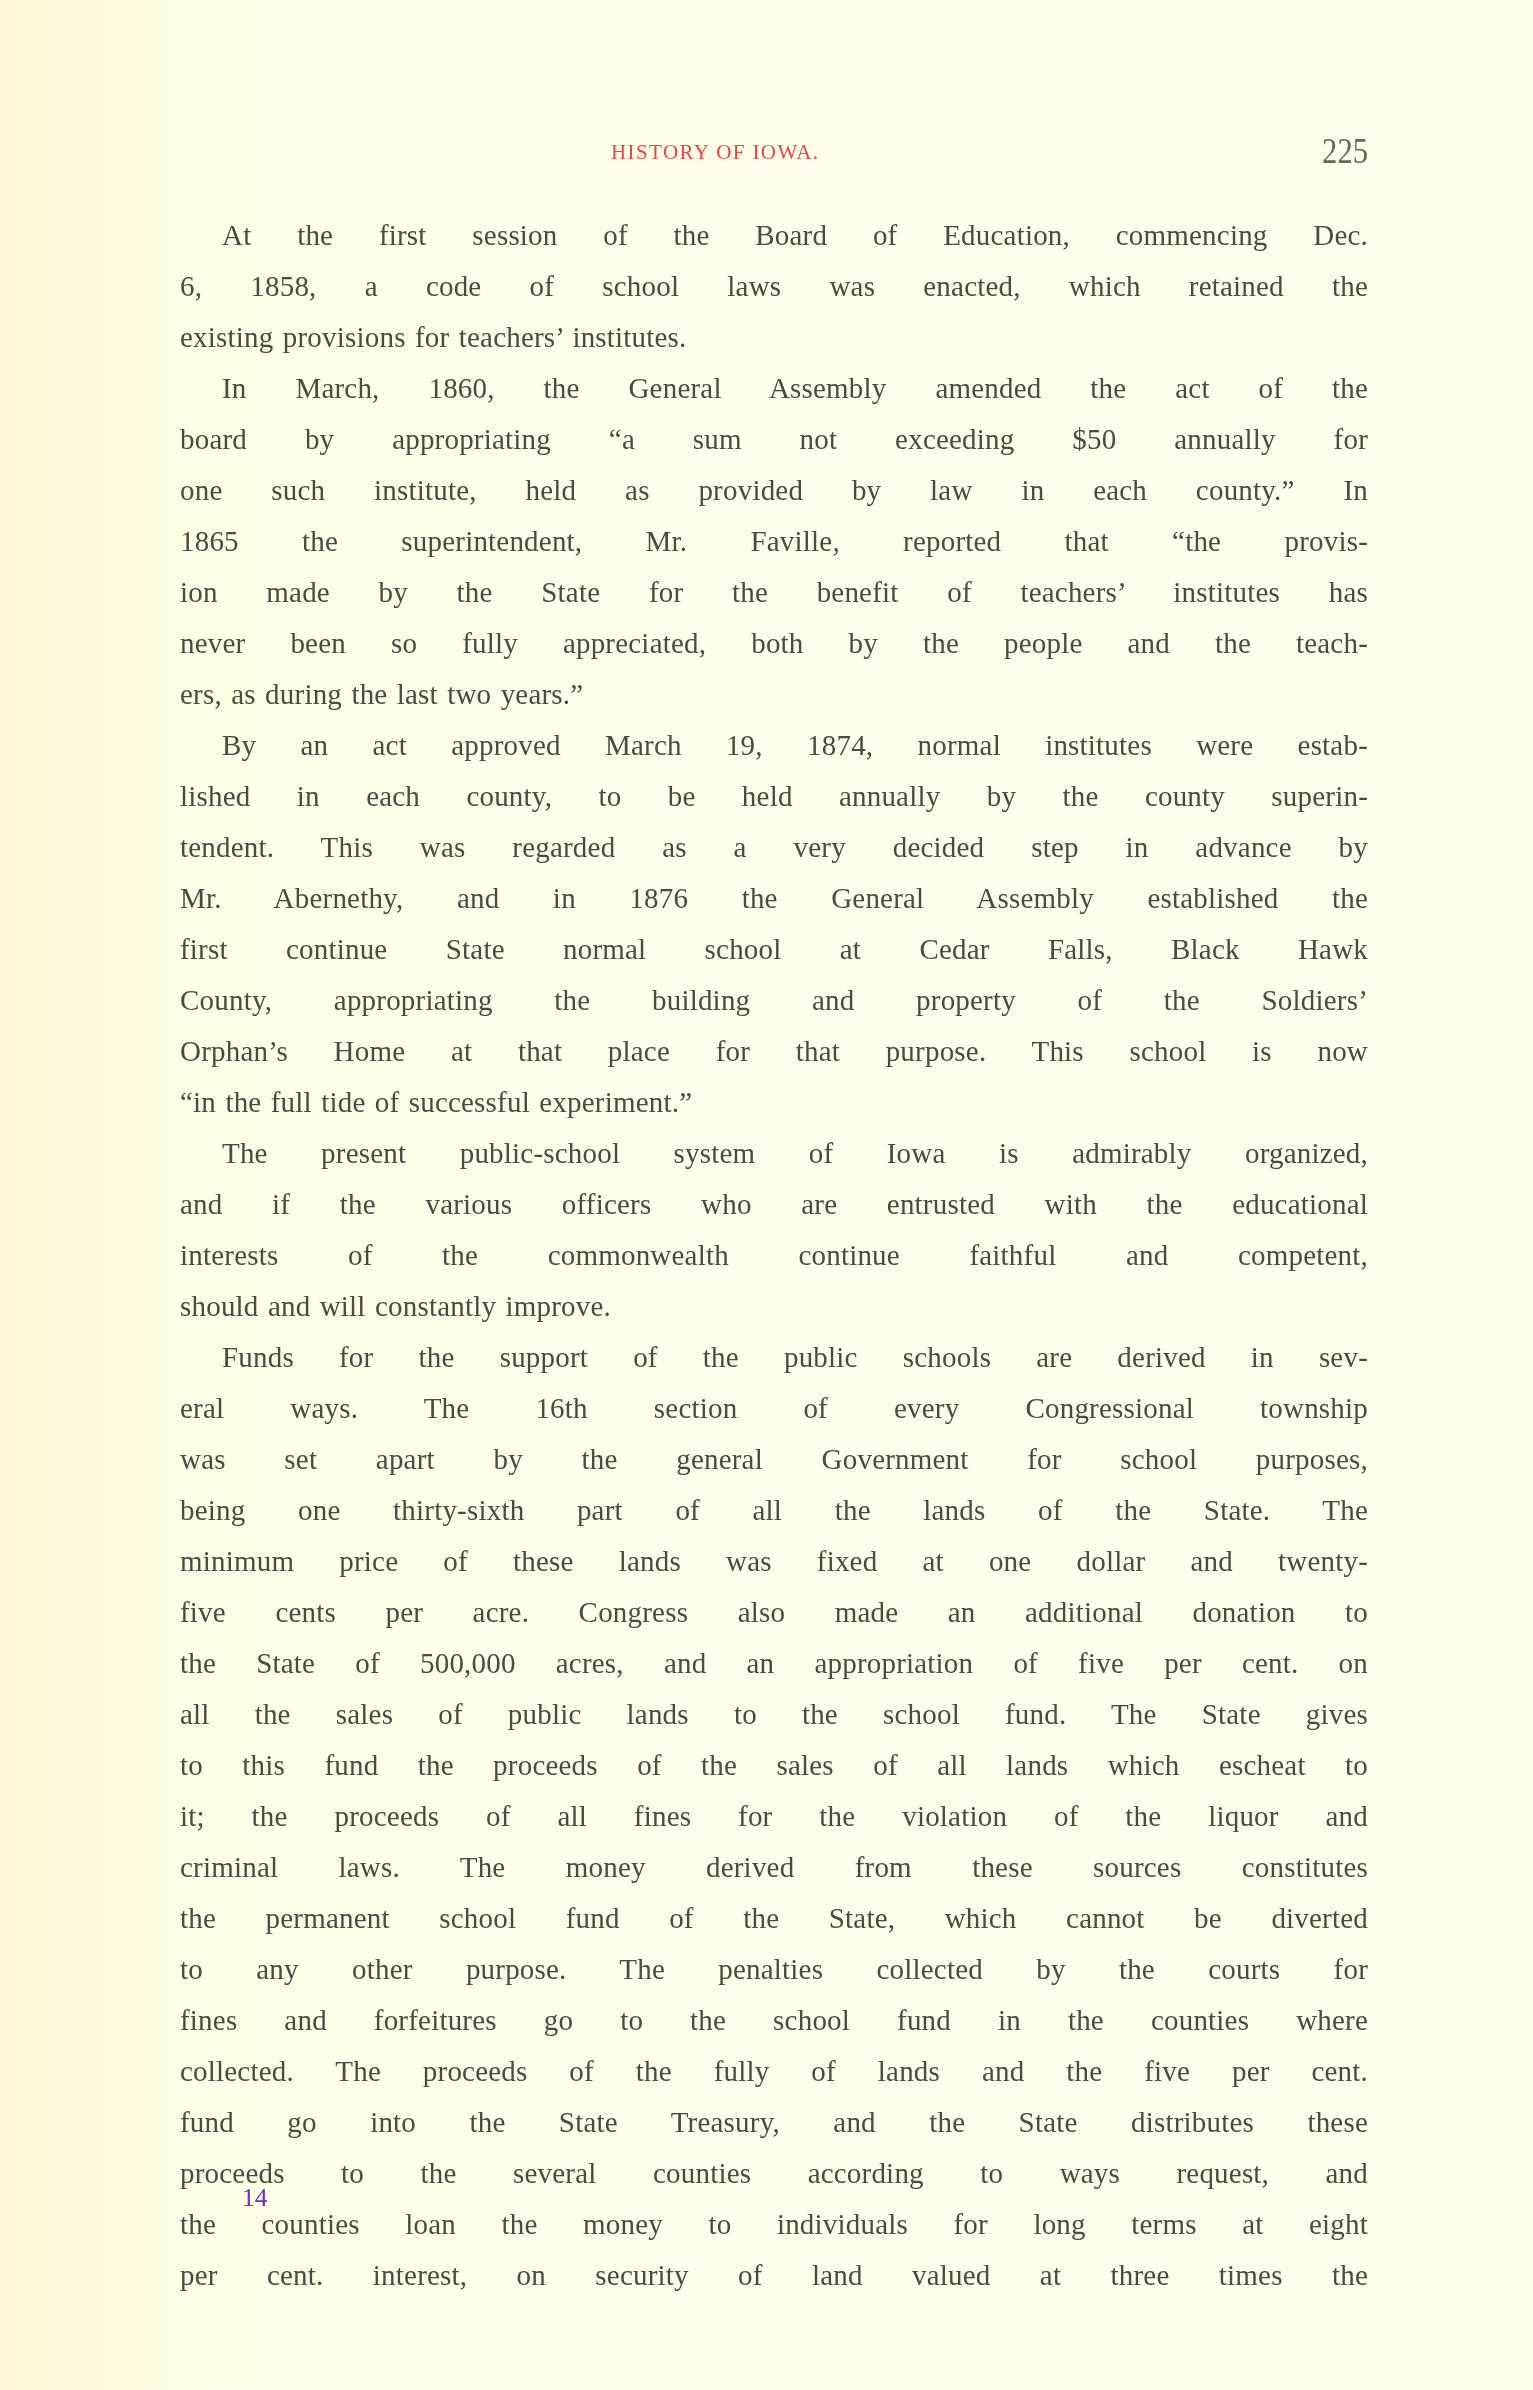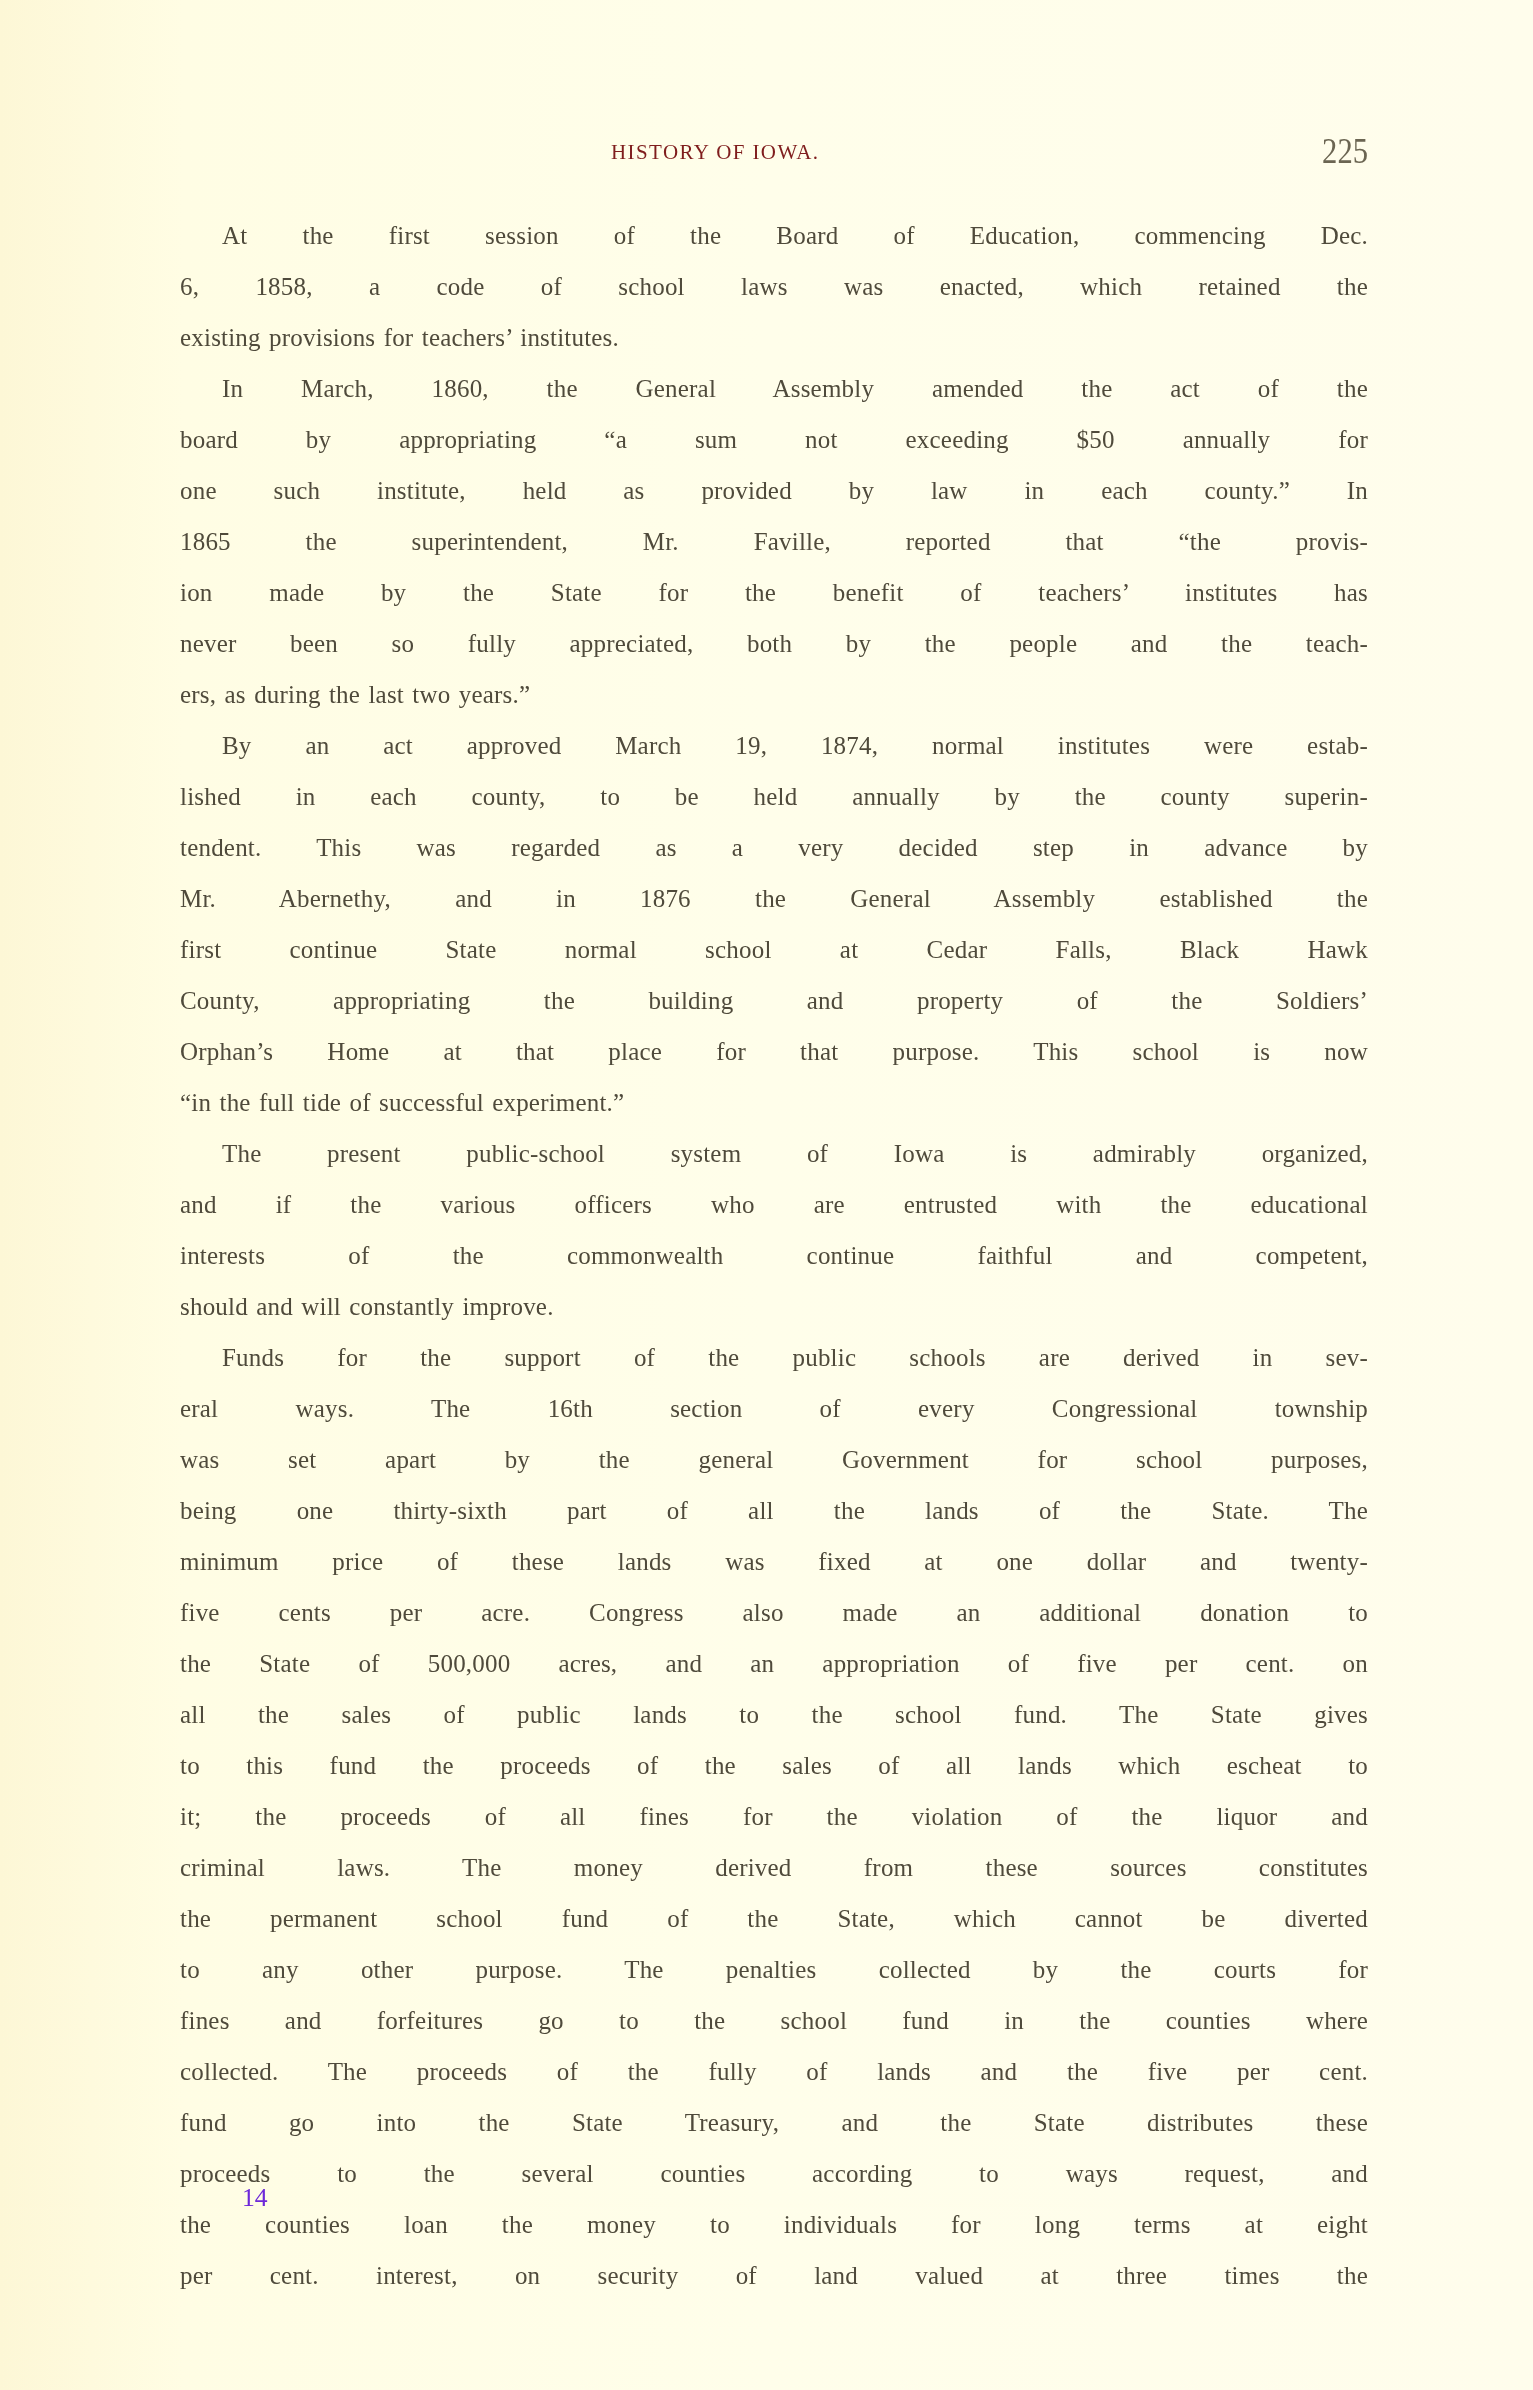--- a/index.html
+++ b/index.html
@@ -25,41 +25,41 @@
     .running-head {
       position: relative;
       height: 57px;
     }
     .running-title {
       position: absolute;
       left: 431px;
       top: 7.6px;
       font-size: 21px;
       letter-spacing: 1.4px;
-      color: #7f1d1d;
+      color: #ef4444;
       font-family: "Liberation Serif", "DejaVu Serif", serif;
     }
     .page-number {
       position: absolute;
       right: 0px;
       top: -1.9px;
       font-size: 36px;
       color: #6b6552;
       font-family: "Liberation Serif", "DejaVu Serif", serif;
       transform: scaleX(0.85);
       transform-origin: right center;
     }
     .body-text {
       margin-top: 21px;
     }
     .line {
       display: block;
       height: 51px;
       line-height: 51px;
-      font-size: 25px;
+      font-size: 29px;
       white-space: nowrap;
       text-align: justify;
       text-align-last: justify;
       transform-origin: left center;
       font-family: "Liberation Serif", "DejaVu Serif", serif;
       letter-spacing: 0.2px;
       word-spacing: 1.9px;
     }
     .line.last {
       text-align-last: left;

